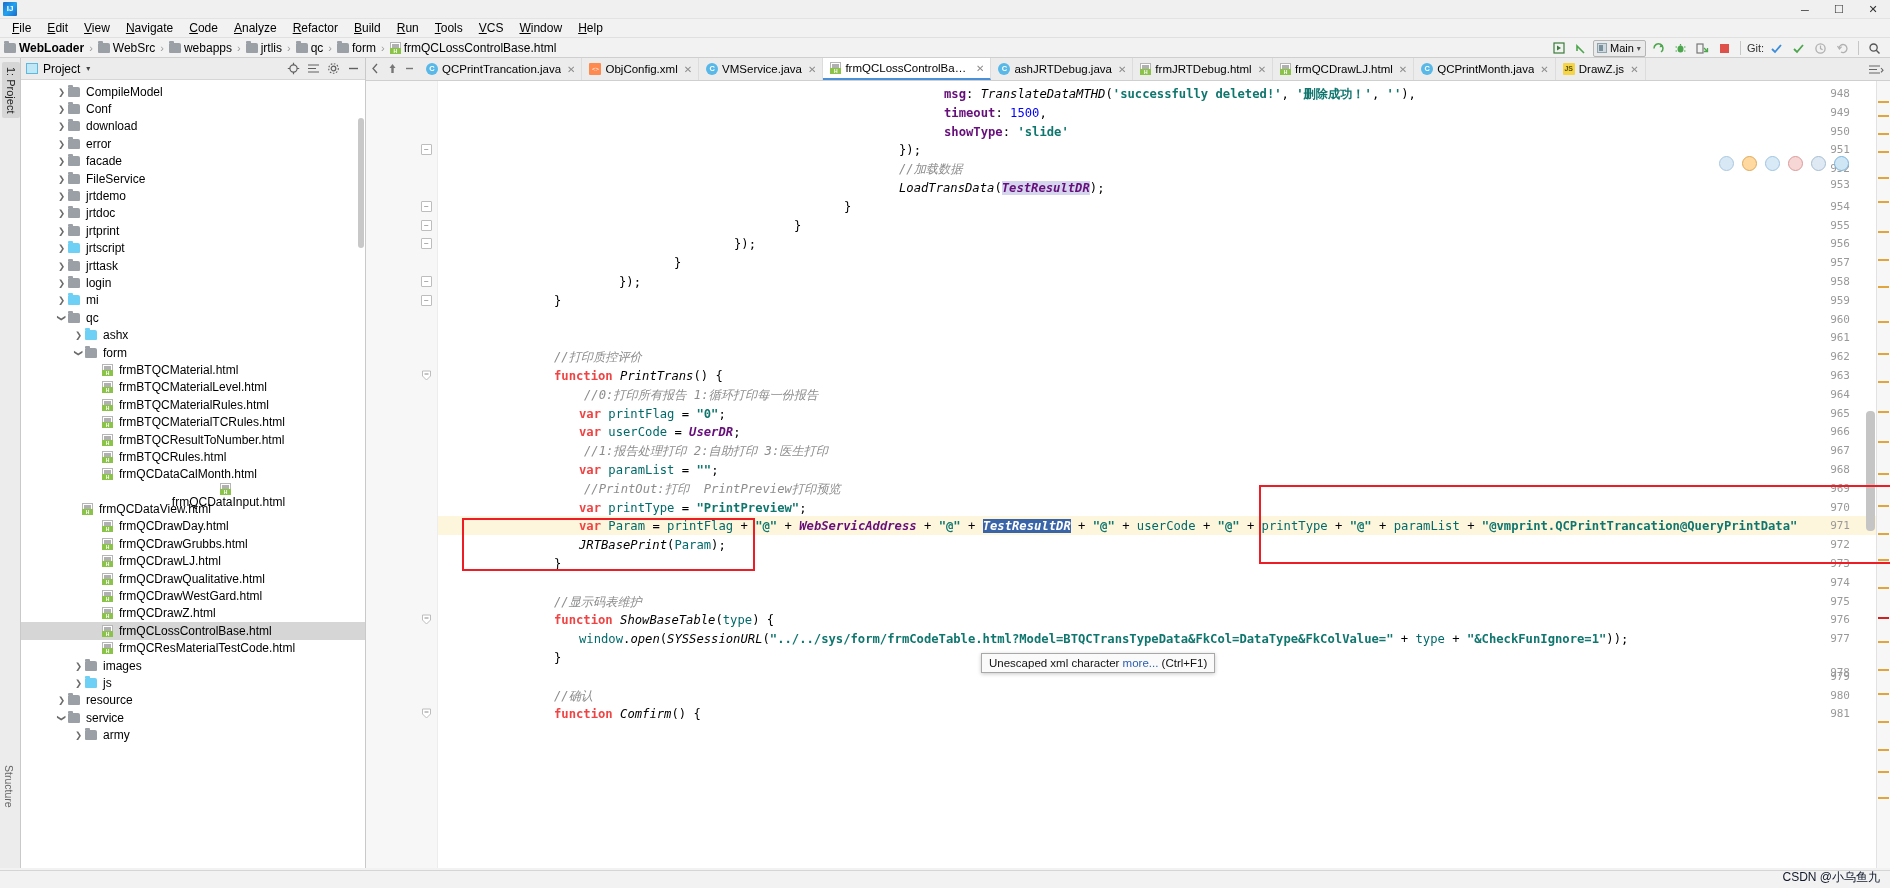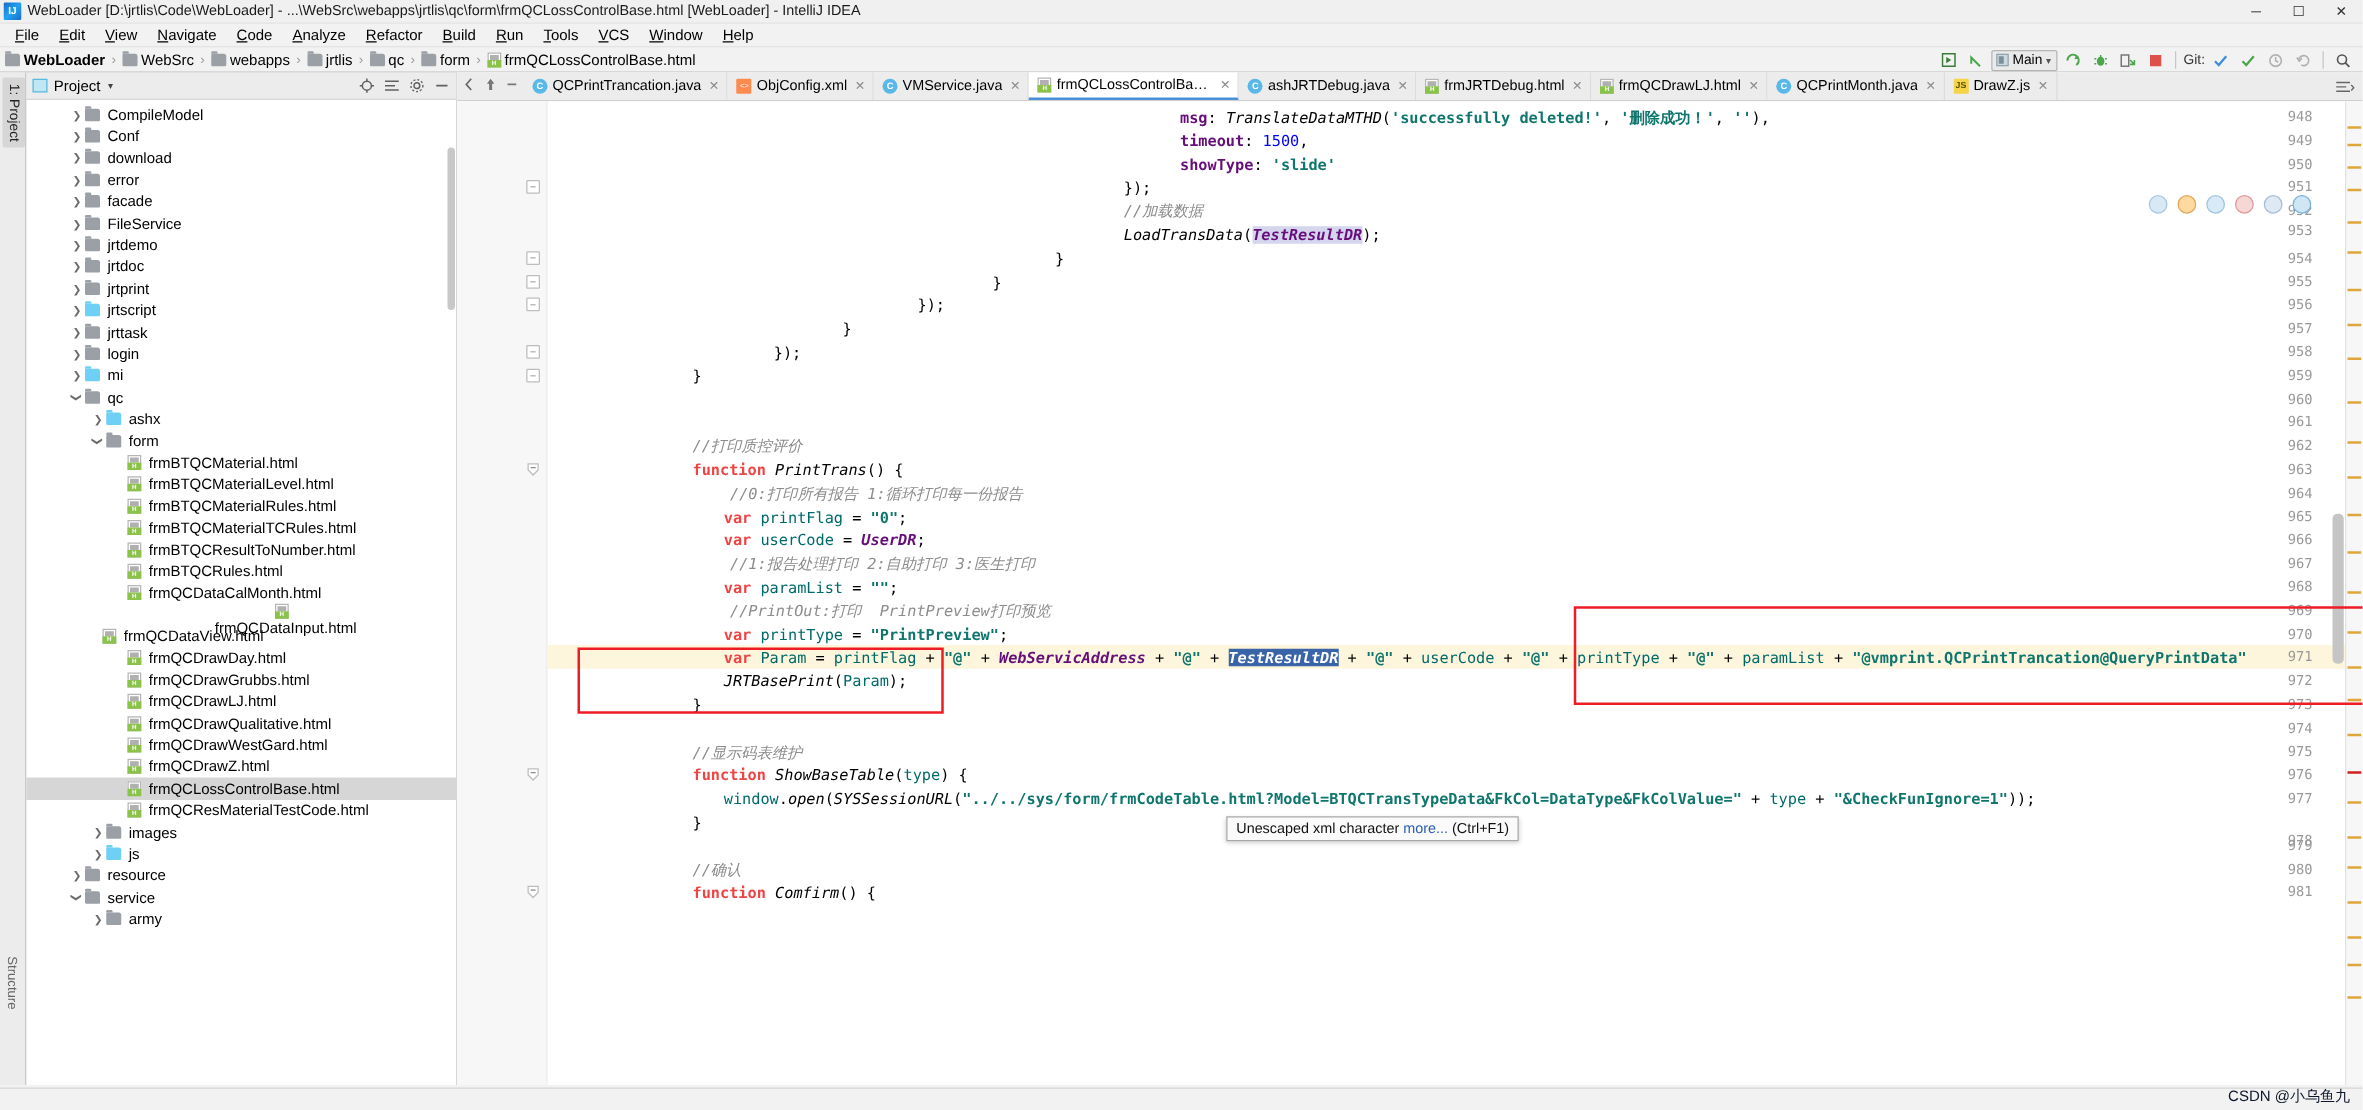--- a/index.html
+++ b/index.html
@@ -173,21 +173,20 @@
   .leftbottom-vtab { position:absolute; left:3px; bottom:60px; writing-mode:vertical-rl;
                      font-size:10.5px; color:#666; }
 </style>
 </head>
 <body>
 
 <div class="app">
 
   <div class="titlebar">
     <div class="ij-logo">IJ</div>
-    <div class="title-text">WebLoader [D:\jrtlis\Code\WebLoader] - ...\WebSrc\webapps\jrtlis\qc\form\frmQCLossControlBase.html [WebLoader] - IntelliJ IDEA</div>
     <div class="win-btns">
       <div class="win-btn">─</div>
       <div class="win-btn">☐</div>
       <div class="win-btn close">✕</div>
     </div>
   </div>
 
   <div class="menubar" id="menubar">
       <div class="menu-item"><u>F</u>ile</div>
       <div class="menu-item"><u>E</u>dit</div>

